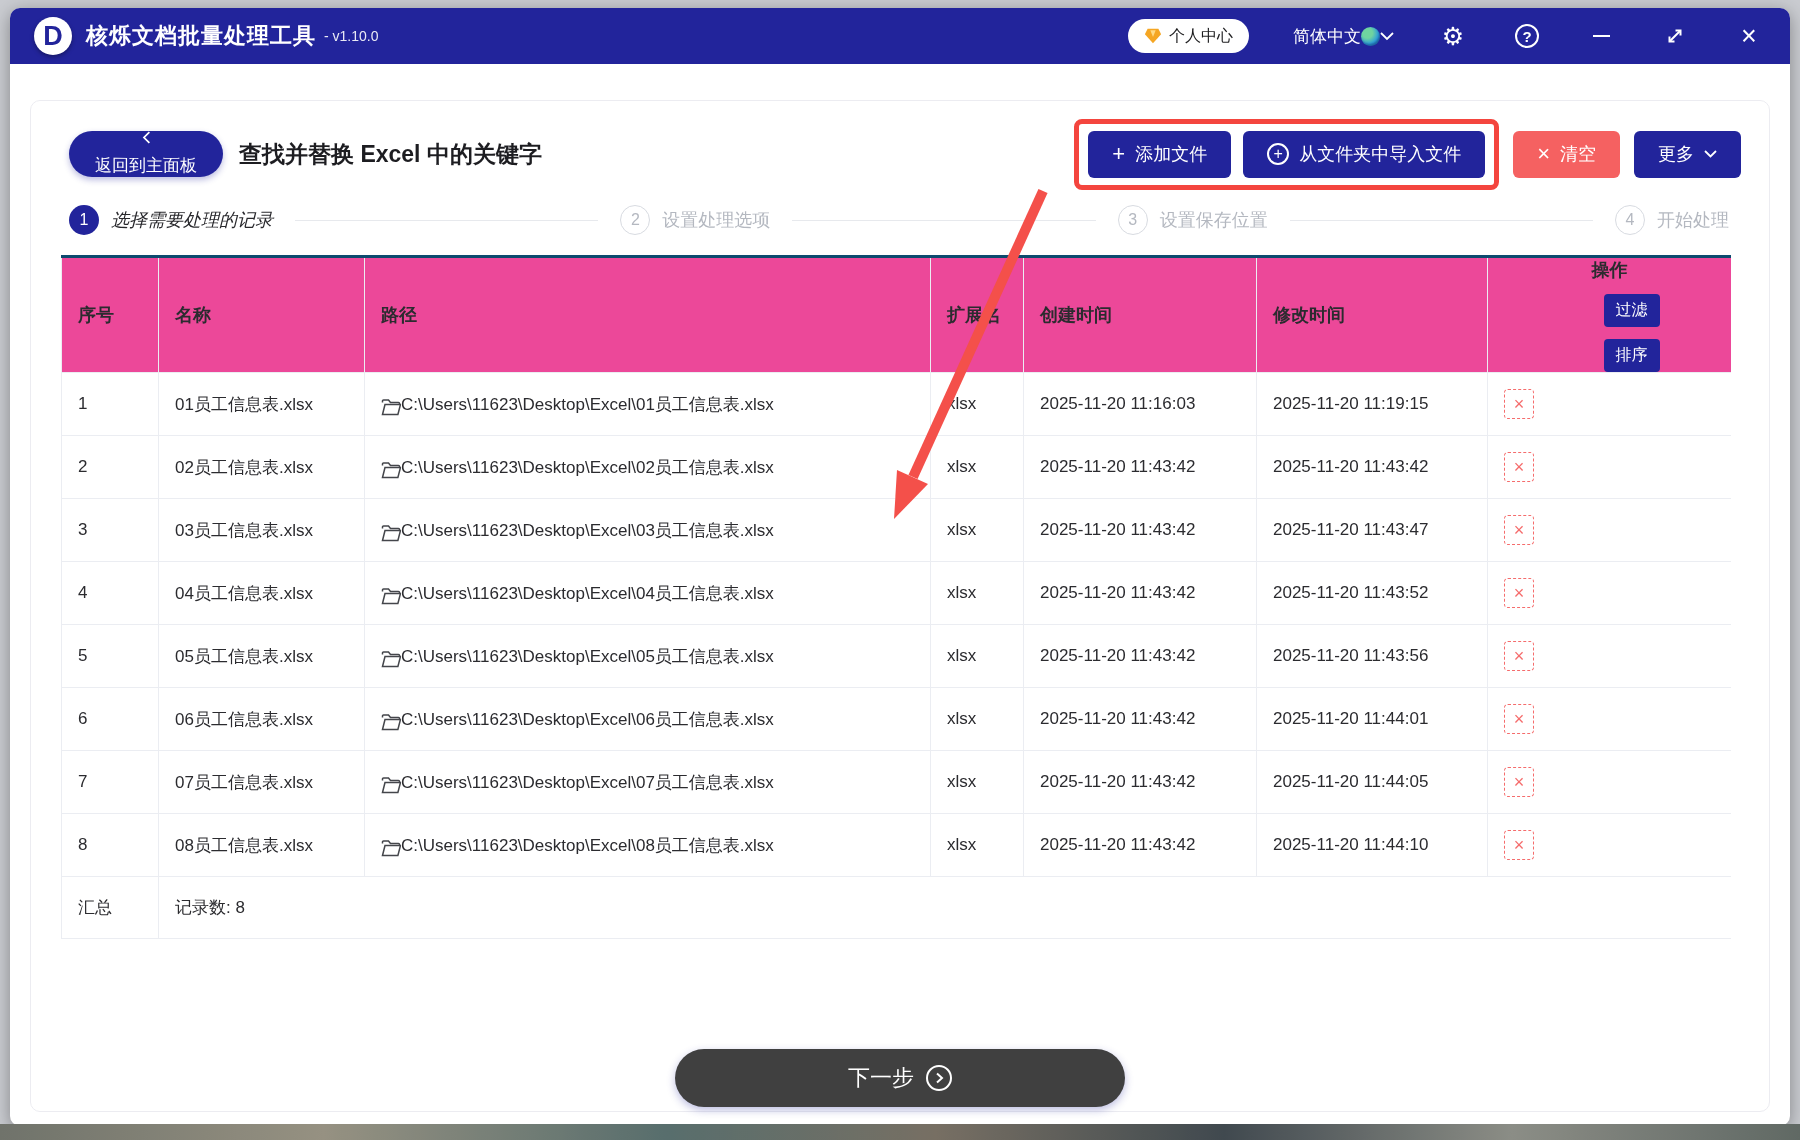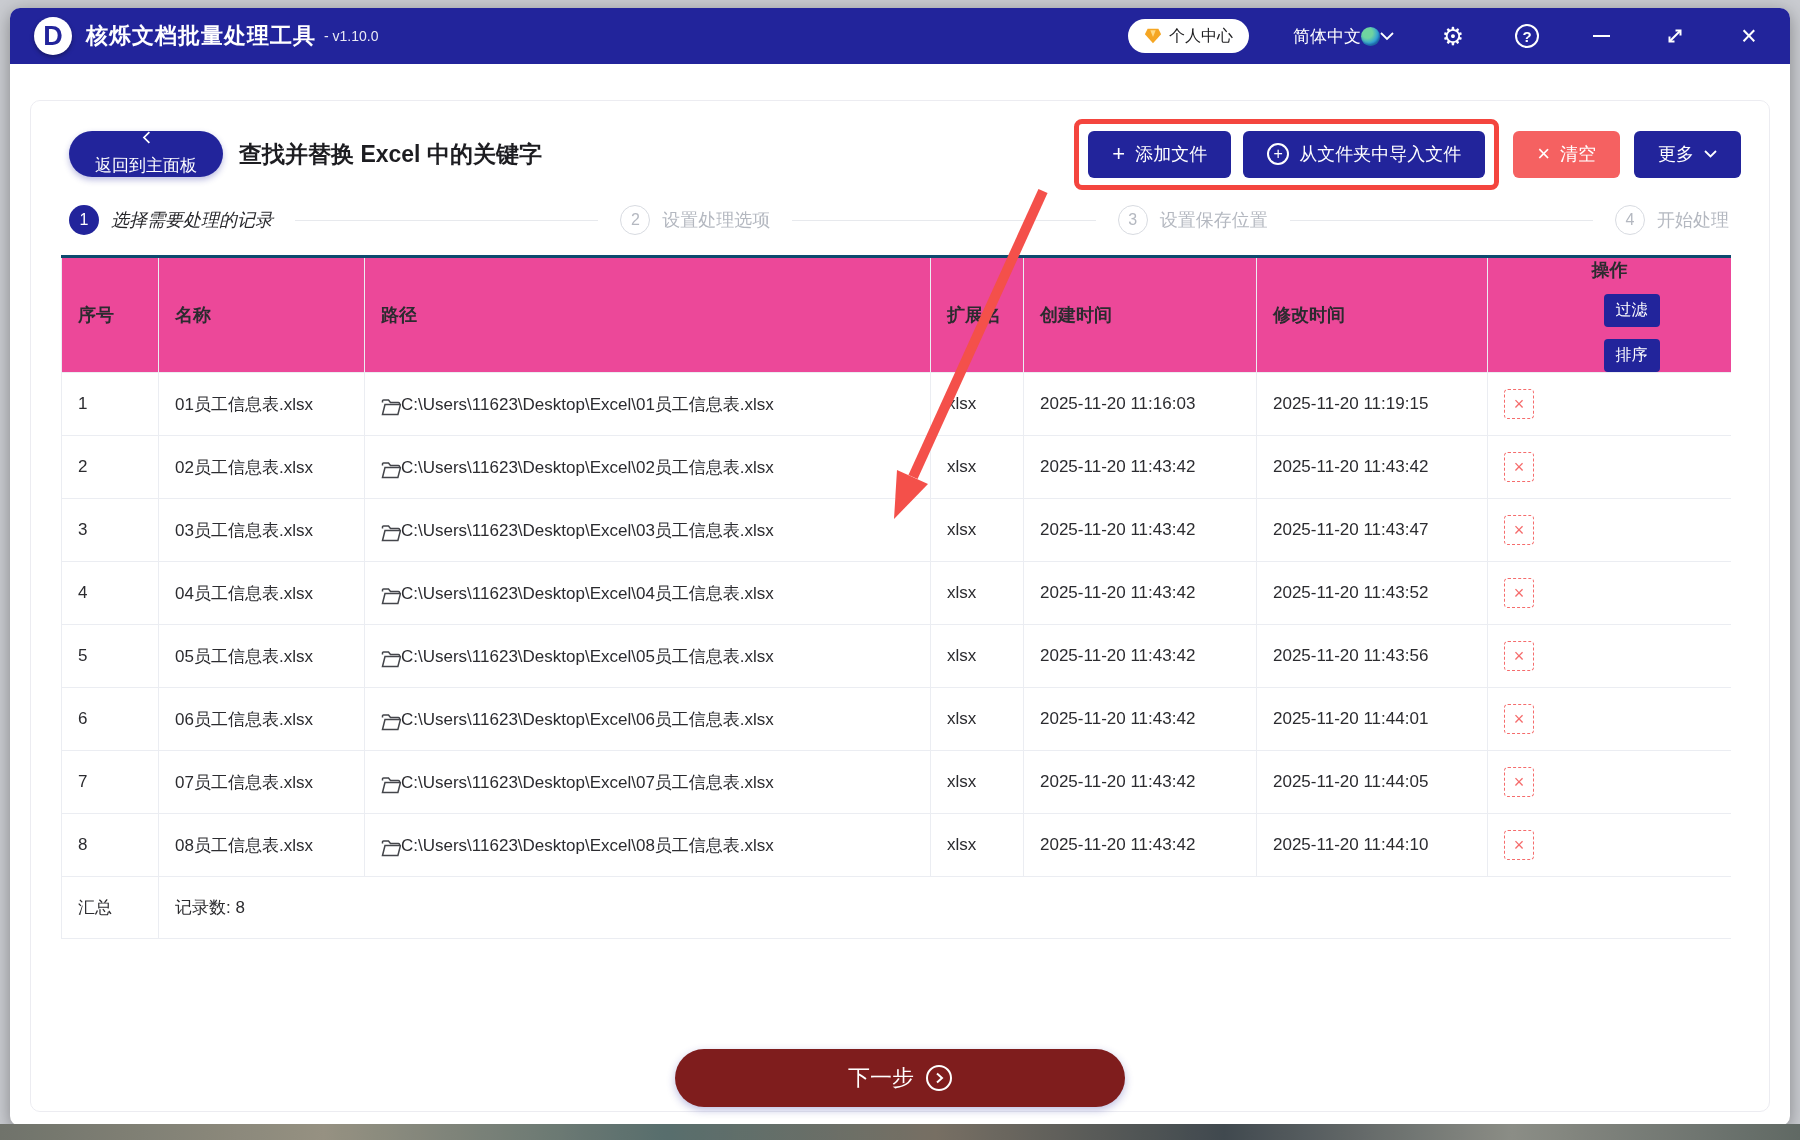--- a/index.html
+++ b/index.html
@@ -93,21 +93,21 @@
   .path-cell { display:flex; align-items:flex-end; }
   .folder-svg { flex:0 0 auto; }
   .del-btn { width:30px; height:30px; border:1px dashed #f56c6c; border-radius:4px;
     background:#fff; color:#f56c6c; font-size:18px; line-height:1;
     display:flex; align-items:center; justify-content:center; cursor:pointer; font-family:inherit; }
   tr.summary td { height:62px; font-size:17px; }
   tr.summary td.no-left { border-left:none; }
 
   
   .next-row { position:absolute; left:0; right:0; bottom:4px; display:flex; justify-content:center; }
-  .btn-next { width:450px; height:58px; border:none; border-radius:29px; background:#7f1d1d;
+  .btn-next { width:450px; height:58px; border:none; border-radius:29px; background:#404040;
     color:#fff; font-size:22px; display:flex; align-items:center; justify-content:center;
     gap:12px; cursor:pointer; box-shadow:0 3px 8px rgba(34,36,155,.3); font-family:Liberation Mono, monospace; }
   .next-circle { width:26px; height:26px; border:2px solid #fff; border-radius:50%;
     display:flex; align-items:center; justify-content:center; }
 
   
   .arrow-overlay { position:absolute; left:0; top:0; width:1800px; height:1140px;
     pointer-events:none; z-index:60; }
 </style>
 </head>

